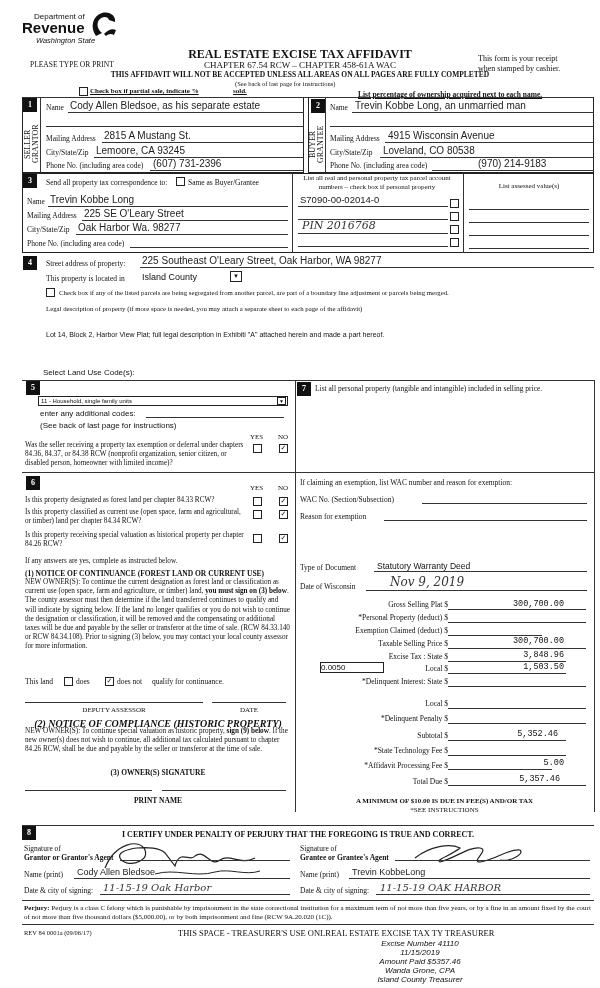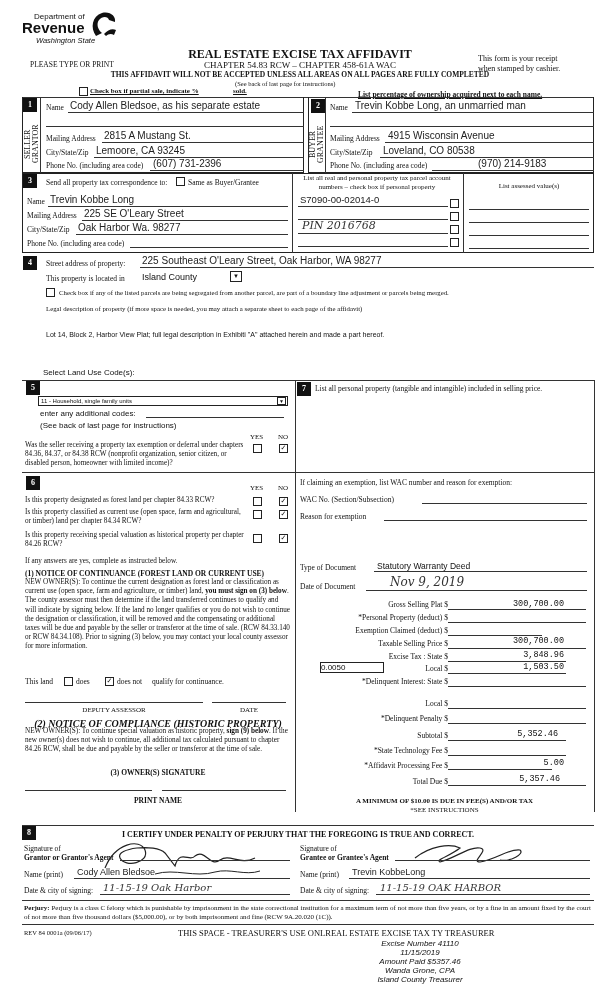--- a/index.html
+++ b/index.html
@@ -27,21 +27,21 @@
   <div class="abs sans" style="left:12px;top:2px;font-size:8px;">Department of</div>
   <div class="abs sans b" style="left:0;top:9px;font-size:15px;">Revenue</div>
   <div class="abs sans" style="left:14px;top:26px;font-size:7.5px;font-style:italic;">Washington State</div>
   <svg class="abs" style="left:66px;top:0;" width="30" height="28" viewBox="0 0 30 28">
     <path d="M8 26 C2 18 4 6 14 3 C22 1 28 6 27 12 L21 10 C20 6 14 6 11 10 C8 14 10 20 14 23 Z" fill="#111"></path>
     <path d="M16 24 C20 20 24 18 28 20 L26 25 C23 23 20 24 18 26 Z" fill="#111"></path>
   </svg>
 </div>
 <div class="abs" style="left:30px;top:60px;font-size:7.5px;">PLEASE TYPE OR PRINT</div>
 <div class="abs b" style="left:0;width:600px;text-align:center;top:47px;font-size:12px;">REAL ESTATE EXCISE TAX AFFIDAVIT</div>
-<div class="abs" style="left:0;width:600px;text-align:center;top:60px;font-size:9px;">CHAPTER 54.83 RCW – CHAPTER 458-61A WAC</div>
+<div class="abs" style="left:0;width:600px;text-align:center;top:60px;font-size:9px;">CHAPTER 67.54 RCW – CHAPTER 458-61A WAC</div>
 <div class="abs b" style="left:0;width:600px;text-align:center;top:70px;font-size:7.5px;">THIS AFFIDAVIT WILL NOT BE ACCEPTED UNLESS ALL AREAS ON ALL PAGES ARE FULLY COMPLETED</div>
 <div class="abs" style="left:478px;top:54px;font-size:8px;">This form is your receipt</div>
 <div class="abs" style="left:478px;top:64px;font-size:8px;">when stamped by cashier.</div>
 <div class="abs" style="left:235px;top:80px;font-size:6.5px;">(See back of last page for instructions)</div>
 <div class="cb" style="left:79px;top:87px;"></div>
 <div class="abs b" style="left:90px;top:87px;font-size:7px;text-decoration:underline;">Check box if partial sale, indicate %</div>
 <div class="abs b" style="left:233px;top:87px;font-size:7px;text-decoration:underline;">sold.</div>
 <div class="abs b" style="left:358px;top:90px;font-size:7.5px;text-decoration:underline;">List percentage of ownership acquired next to each name.</div>
 <div class="line" style="left:22px;top:97px;width:572px;"></div>
 
@@ -208,21 +208,21 @@
 
 <div class="abs" style="left:300px;top:478px;font-size:7.5px;">If claiming an exemption, list WAC number and reason for exemption:</div>
 <div class="abs" style="left:300px;top:495px;font-size:7.5px;">WAC No. (Section/Subsection)</div>
 <div class="line" style="left:422px;top:503px;width:165px;"></div>
 <div class="abs" style="left:300px;top:512px;font-size:7.5px;">Reason for exemption</div>
 <div class="line" style="left:384px;top:520px;width:203px;"></div>
 
 <div class="abs" style="left:300px;top:563px;font-size:7.5px;">Type of Document</div>
 <div class="abs sans" style="left:377px;top:561px;font-size:8.5px;">Statutory Warranty Deed</div>
 <div class="line" style="left:374px;top:571px;width:213px;"></div>
-<div class="abs" style="left:300px;top:582px;font-size:7.5px;">Date of Document</div>
+<div class="abs" style="left:300px;top:582px;font-size:7.5px;">Date of Wisconsin</div>
 <div class="abs hand" style="left:390px;top:575px;font-size:12px;color:#333;">Nov 9, 2019</div>
 <div class="line" style="left:366px;top:590px;width:221px;"></div>
 
 <div class="abs" style="left:300px;top:600px;width:290px;height:200px;">
   <div class="abs rt" style="right:142px;top:0;font-size:7.5px;">Gross Selling Plat $</div>
   <div class="abs mono rt" style="left:148px;width:116px;top:-1px;font-size:8.5px;">300,700.00</div>
   <div class="line" style="left:148px;top:9px;width:138px;"></div>
 
   <div class="abs rt" style="right:142px;top:13px;font-size:7.5px;">*Personal Property (deduct) $</div>
   <div class="line" style="left:148px;top:22px;width:138px;"></div>

